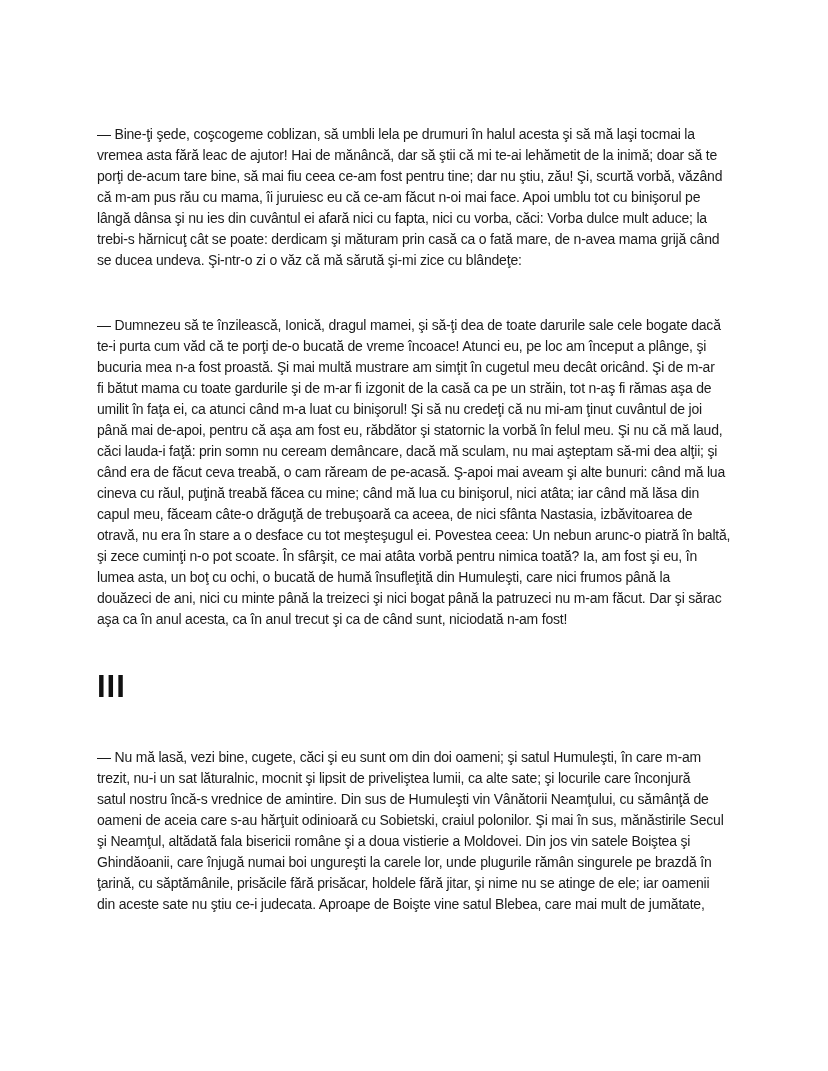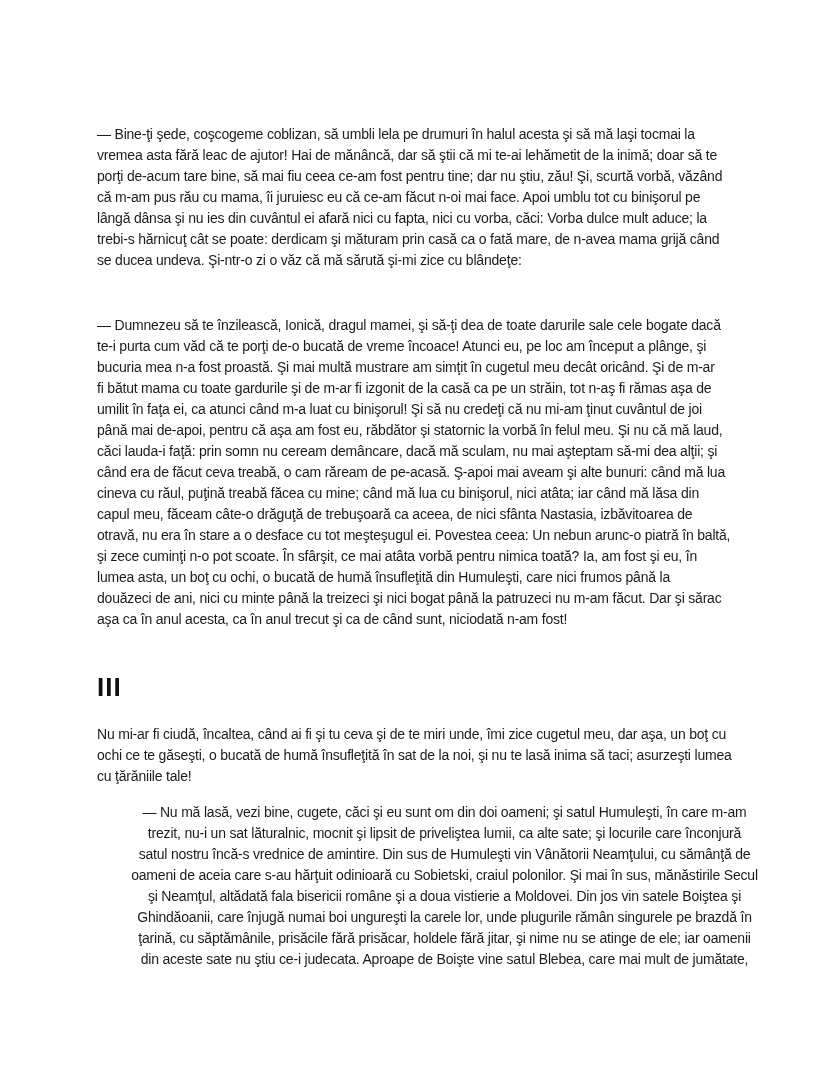--- a/index.html
+++ b/index.html
@@ -23,24 +23,24 @@
   .para {
     margin: 0;
     font-size: 14px;
     line-height: 21px;
     letter-spacing: -0.2px;
     white-space: pre-line;
     text-align: left;
   }
   .para.p2 { margin-top: 44px; }
   .para.p3 { margin-top: 17px; }
-  .para.p4 { margin-top: 15px; text-align: center; }
+  .para.p4 { margin-top: 40px; }
   .chapter-heading {
     margin: 37px 0 0 0;
-    font-size: 26px;
+    font-size: 31px;
     line-height: 40px;
     font-weight: 700;
     letter-spacing: 1px;
     color: #111111;
   }
 </style>
 </head>
 <body>
 
 <div class="page">
@@ -61,23 +61,20 @@
 căci lauda-i faţă: prin somn nu ceream demâncare, dacă mă sculam, nu mai aşteptam să-mi dea alţii; şi
 când era de făcut ceva treabă, o cam răream de pe-acasă. Ş-apoi mai aveam şi alte bunuri: când mă lua
 cineva cu răul, puţină treabă făcea cu mine; când mă lua cu binişorul, nici atâta; iar când mă lăsa din
 capul meu, făceam câte-o drăguţă de trebuşoară ca aceea, de nici sfânta Nastasia, izbăvitoarea de
 otravă, nu era în stare a o desface cu tot meşteşugul ei. Povestea ceea: Un nebun arunc-o piatră în baltă,
 şi zece cuminţi n-o pot scoate. În sfârşit, ce mai atâta vorbă pentru nimica toată? Ia, am fost şi eu, în
 lumea asta, un boţ cu ochi, o bucată de humă însufleţită din Humuleşti, care nici frumos până la
 douăzeci de ani, nici cu minte până la treizeci şi nici bogat până la patruzeci nu m-am făcut. Dar şi sărac
 aşa ca în anul acesta, ca în anul trecut şi ca de când sunt, niciodată n-am fost!</p>
     <h1 class="chapter-heading">III</h1>
-    <p class="para p3">Nu mi-ar fi ciudă, încaltea, când ai fi şi tu ceva şi de te miri unde, îmi zice cugetul meu, dar aşa, un boţ cu
-ochi ce te găseşti, o bucată de humă însufleţită în sat de la noi, şi nu te lasă inima să taci; asurzeşti lumea
-cu ţărăniile tale!</p>
     <p class="para p4">— Nu mă lasă, vezi bine, cugete, căci şi eu sunt om din doi oameni; şi satul Humuleşti, în care m-am
 trezit, nu-i un sat lăturalnic, mocnit şi lipsit de priveliştea lumii, ca alte sate; şi locurile care înconjură
 satul nostru încă-s vrednice de amintire. Din sus de Humuleşti vin Vânătorii Neamţului, cu sămânţă de
 oameni de aceia care s-au hărţuit odinioară cu Sobietski, craiul polonilor. Şi mai în sus, mănăstirile Secul
 şi Neamţul, altădată fala bisericii române şi a doua vistierie a Moldovei. Din jos vin satele Boiştea şi
 Ghindăoanii, care înjugă numai boi ungureşti la carele lor, unde plugurile rămân singurele pe brazdă în
 ţarină, cu săptămânile, prisăcile fără prisăcar, holdele fără jitar, şi nime nu se atinge de ele; iar oamenii
 din aceste sate nu ştiu ce-i judecata. Aproape de Boişte vine satul Blebea, care mai mult de jumătate,</p>
   </div>
 </div>

